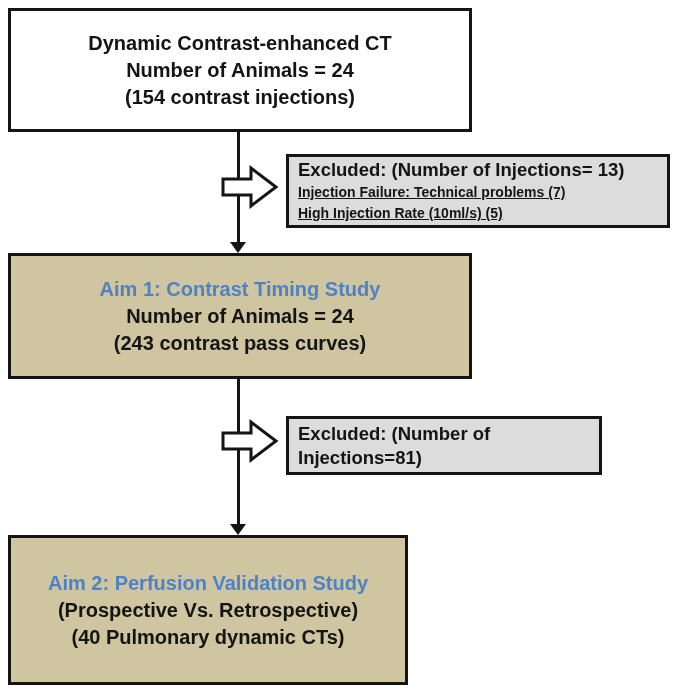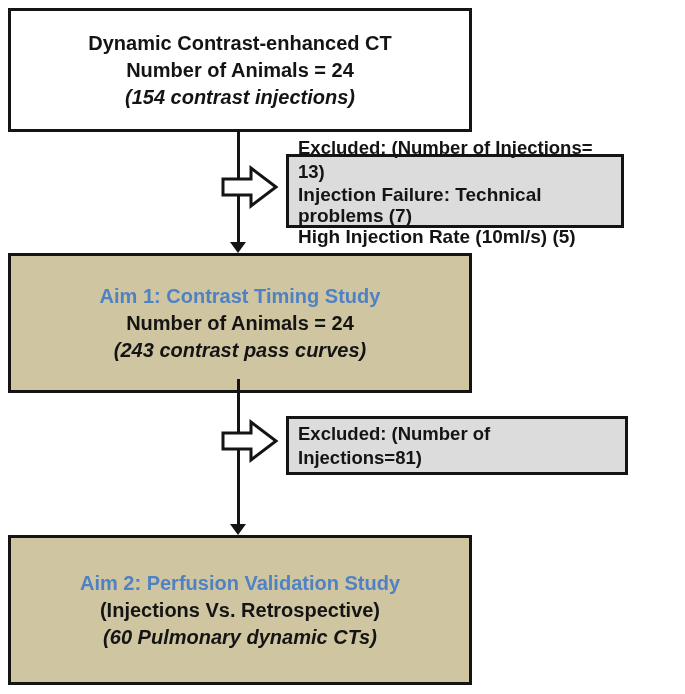--- a/index.html
+++ b/index.html
@@ -31,23 +31,23 @@
   .tan-box   { background: var(--tan, #cfc5a0); }
   .gray-box  {
     background: var(--gray, #dcdcdc);
     display: flex;
     flex-direction: column;
     justify-content: center;
     text-align: left;
     padding: 4px 9px;
   }
   .gray-box .ex-heading { font-size: 18.5px; line-height: 24px; }
-  .gray-box .ex-line    { font-size: 19px; line-height: 21px; }
+  .gray-box .ex-line    { font-size: 14px; line-height: 21px; text-decoration: underline; }
   .aim-heading { color: var(--blue, #4f82c4); }
-  .note-italic { font-style: italic; }
+  .note-italic { }
   .vline {
     position: absolute;
     width: 3px;
     background: var(--border, #141414);
   }
   .down-arrowhead {
     position: absolute;
     width: 0; height: 0;
     border-left: 8px solid transparent;
     border-right: 8px solid transparent;
@@ -62,46 +62,46 @@
 
   <div class="node white-box center-box" style="left:8px; top:8px; width:464px; height:124px;">
     <div>Dynamic Contrast-enhanced CT</div>
     <div>Number of Animals = 24</div>
     <div class="note-italic">(154 contrast injections)</div>
   </div>
 
   <div class="vline" style="left:237px; top:131px; height:112px;"></div>
   <div class="down-arrowhead" style="left:230px; top:242px;"></div>
 
-  <div class="node gray-box" style="left:286px; top:154px; width:338px; height:74px;">
+  <div class="node gray-box" style="left:286px; top:154px; width:384px; height:74px;">
     <div class="ex-heading">Excluded: (Number of Injections= 13)</div>
     <div class="ex-line">Injection Failure: Technical problems (7)</div>
     <div class="ex-line">High Injection Rate (10ml/s) (5)</div>
   </div>
 
   <svg class="block-arrow" style="left:221px; top:165px;" width="58" height="44" viewBox="0 0 58 44">
     <polygon points="2,14 30,14 30,3 55,22 30,41 30,30 2,30" fill="#ffffff" stroke="#141414" stroke-width="3" stroke-linejoin="miter"></polygon>
   </svg>
 
-  <div class="node tan-box center-box" style="left:8px; top:253px; width:464px; height:140px;text-align:center;">
+  <div class="node tan-box center-box" style="left:8px; top:253px; width:464px; height:126px;text-align:center;">
     <div class="aim-heading">Aim 1: Contrast Timing Study</div>
     <div>Number of Animals = 24</div>
     <div class="note-italic">(243 contrast pass curves)</div>
   </div>
 
   <div class="vline" style="left:237px; top:379px; height:146px;"></div>
   <div class="down-arrowhead" style="left:230px; top:524px;"></div>
 
-  <div class="node gray-box" style="left:286px; top:416px; width:342px; height:59px;">
+  <div class="node gray-box" style="left:286px; top:416px; width:316px; height:59px;">
     <div class="ex-heading">Excluded: (Number of Injections=81)</div>
   </div>
 
   <svg class="block-arrow" style="left:221px; top:419px;" width="58" height="44" viewBox="0 0 58 44">
     <polygon points="2,14 30,14 30,3 55,22 30,41 30,30 2,30" fill="#ffffff" stroke="#141414" stroke-width="3" stroke-linejoin="miter"></polygon>
   </svg>
 
-  <div class="node tan-box center-box" style="left:8px; top:535px; width:464px; height:150px;">
+  <div class="node tan-box center-box" style="left:8px; top:535px; width:400px; height:150px;">
     <div class="aim-heading">Aim 2: Perfusion Validation Study</div>
-    <div>(Injections Vs. Retrospective)</div>
-    <div class="note-italic">(60 Pulmonary dynamic CTs)</div>
+    <div>(Prospective Vs. Retrospective)</div>
+    <div class="note-italic">(40 Pulmonary dynamic CTs)</div>
   </div>
 
 </div>
 
 </body></html>

